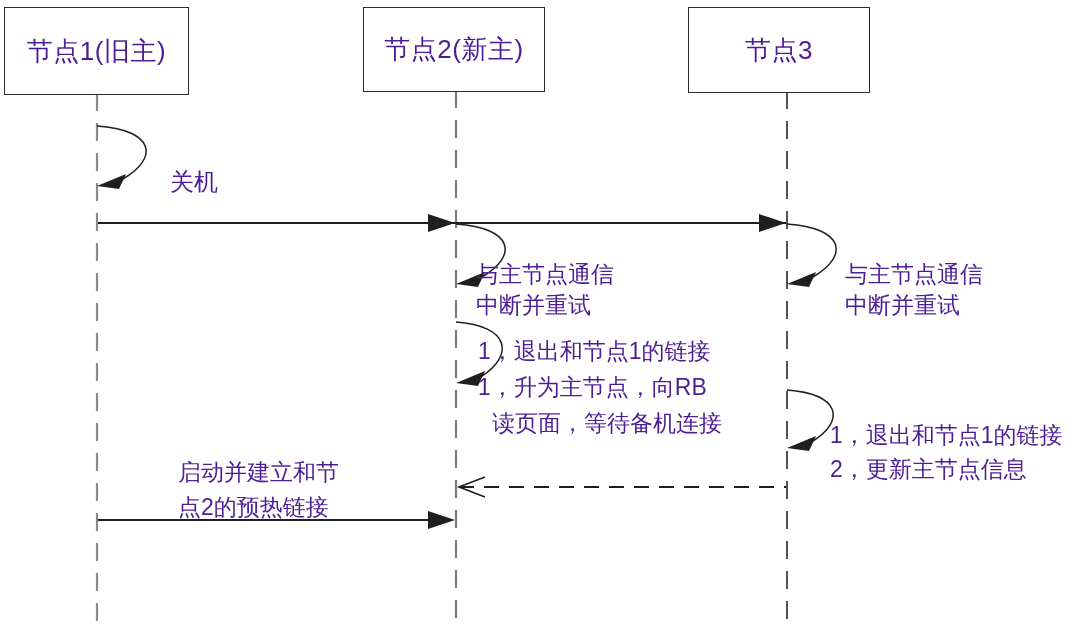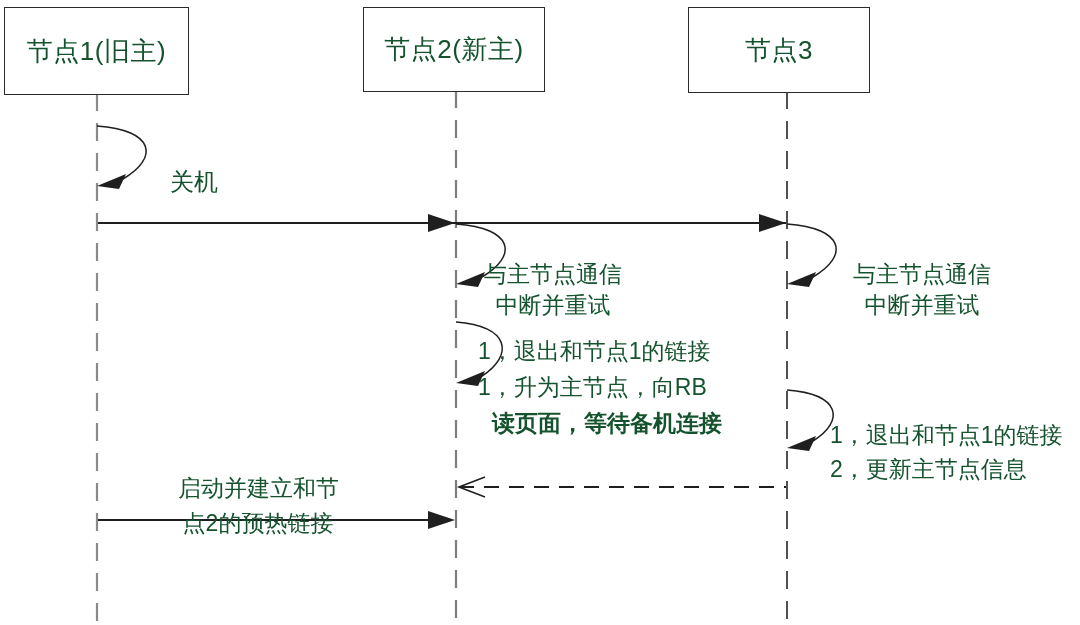--- a/index.html
+++ b/index.html
@@ -1,29 +1,29 @@
 <!DOCTYPE html>
 <html><head>
 <meta charset="utf-8">
 <style>
   html,body{margin:0;padding:0;background:#ffffff;}
   .stage{
     position:relative;width:1080px;height:625px;background:#ffffff;
-    font-family:"Liberation Sans","DejaVu Sans",sans-serif;color:#14532d;overflow:hidden;
+    font-family:"Liberation Sans","DejaVu Sans",sans-serif;color:#4c1d95;overflow:hidden;
   }
   .stage svg{position:absolute;left:0;top:0;}
   .actor{
     position:absolute;background:#ffffff;border:1.6px solid #2b2b2b;
     display:flex;align-items:center;justify-content:center;
     font-size:26px;letter-spacing:0.5px;white-space:nowrap;
   }
   .label{position:absolute;font-size:23px;line-height:31px;white-space:nowrap;margin-top:26px;}
-  .label.center{text-align:center;}
+  .label.center{text-align:left;}
   .lbl-n2promote{line-height:36px;}
-  .lbl-n2promote div:nth-child(3){padding-left:14px;font-weight:bold;}
+  .lbl-n2promote div:nth-child(3){padding-left:14px;}
   .lbl-n3update{line-height:34px;}
   .lbl-startlink{line-height:35px;}
 </style>
 </head>
 <body>
 
 <div class="stage">
 
   <svg width="1080" height="625" viewBox="0 0 1080 625">
 
@@ -102,18 +102,18 @@
     <div>1，升为主节点，向RB</div>
     <div>读页面，等待备机连接</div>
   </div>
 
   <div class="label lbl-n3update" style="left:830px;top:392px">
     <div>1，退出和节点1的链接</div>
     <div>2，更新主节点信息</div>
   </div>
 
 
-  <div class="label center lbl-startlink" style="left:178px;top:445px;width:160px">
+  <div class="label center lbl-startlink" style="left:178px;top:429px;width:160px">
     <div>启动并建立和节</div>
     <div>点2的预热链接</div>
   </div>
 
 </div>
 
 </body></html>

